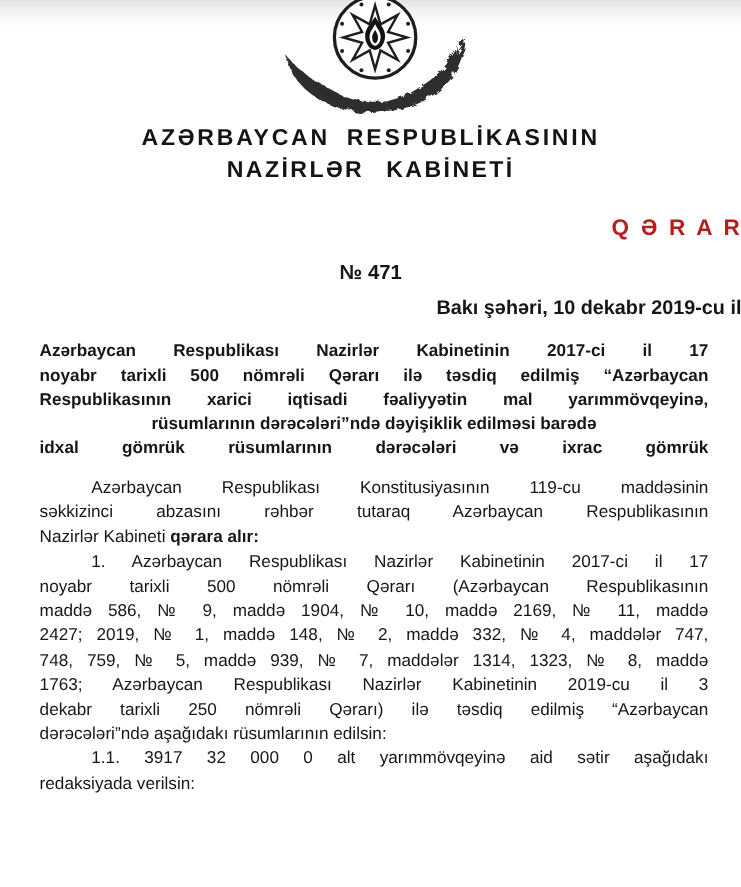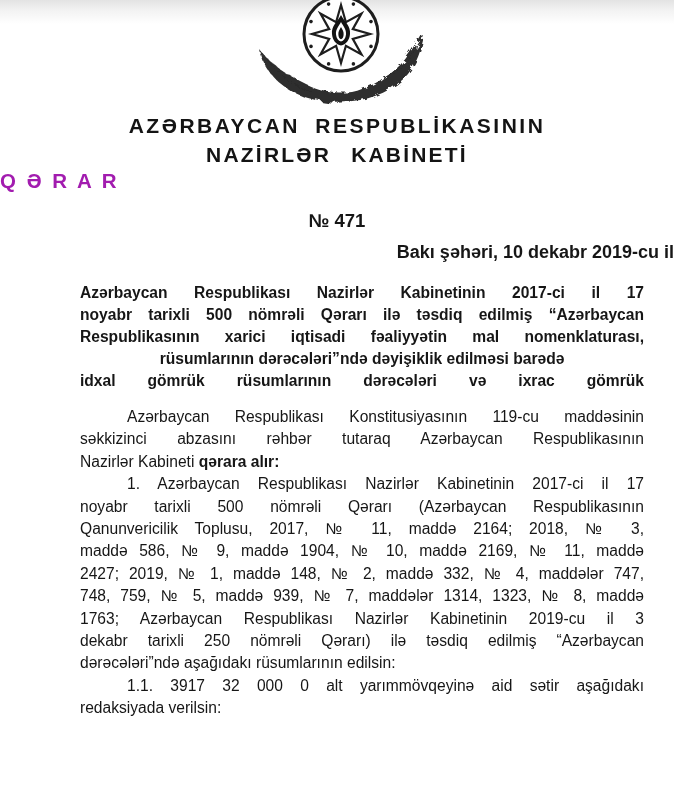--- a/index.html
+++ b/index.html
@@ -12,30 +12,30 @@
 
   .emblem-wrap { position:relative; z-index:1; width:170px; height:104px; margin:0 auto;
                  transform:translateX(4px); overflow:hidden; }
   .emblem-wrap svg { display:block; }
 
   .org { position:relative; z-index:1; margin-top:7px; text-align:center; font-weight:bold;
          font-size:21px; line-height:29px; color:#141414; }
   .org-l1 { letter-spacing:2.5px; word-spacing:7px; }
   .org-l2 { letter-spacing:2.2px; word-spacing:12px; }
 
-  .doc-type   { text-align:left; font-weight:bold; font-size:20.5px;
-                letter-spacing:1.5px; word-spacing:2px; color:#a21caf; }
+  .doc-type   { margin-top:27px; text-align:right; font-weight:bold; font-size:20.5px;
+                letter-spacing:1.5px; word-spacing:2px; color:#b91c1c; }
   .doc-number { margin-top:17px; text-align:center; font-weight:bold; font-size:18.5px; }
   .place-date { margin-top:10px; text-align:right; font-weight:bold; font-size:18px; }
 
   .doc-title { margin:19px 30px 0 36px; font-weight:bold; font-size:15.6px; line-height:22px; }
   .body-text { margin:14px 30px 0 36px; font-size:15.6px; line-height:22.4px; }
   .para { margin:0; }
 
-  .jline { text-align:justify; text-align-last:justify;margin-left:44px; }
+  .jline { text-align:justify; text-align-last:justify; }
   .jline.ind { text-indent:47px; }
   .jline.last-left   { text-align-last:left; }
   .jline.last-center { text-align-last:center; }
   .jline b { font-weight:bold; }
 </style>
 </head>
 <body>
 
 <div class="page">
 
@@ -83,35 +83,34 @@
     <div class="org-l2">NAZİRLƏR KABİNETİ</div>
   </div>
 
   <div class="doc-type">Q Ə R A R</div>
   <div class="doc-number">№ 471</div>
   <div class="place-date">Bakı şəhəri, 10 dekabr 2019-cu il</div>
 
   <div class="doc-title">
       <div class="jline">Azərbaycan Respublikası Nazirlər Kabinetinin 2017-ci il 17</div>
       <div class="jline">noyabr tarixli 500 nömrəli Qərarı ilə təsdiq edilmiş “Azərbaycan</div>
-      <div class="jline">Respublikasının xarici iqtisadi fəaliyyətin mal nomenklaturası,</div>
+      <div class="jline">Respublikasının xarici iqtisadi fəaliyyətin mal yarımmövqeyinə,</div>
       <div class="jline last-center">rüsumlarının dərəcələri”ndə dəyişiklik edilməsi barədə</div>
       <div class="jline">idxal gömrük rüsumlarının dərəcələri və ixrac gömrük</div>
     </div>
 
   <div class="body-text">
     <div class="para">
         <div class="jline ind">Azərbaycan Respublikası Konstitusiyasının 119-cu maddəsinin</div>
         <div class="jline">səkkizinci abzasını rəhbər tutaraq Azərbaycan Respublikasının</div>
         <div class="jline last-left"><span>Nazirlər Kabineti </span><b>qərara alır:</b></div>
       </div>
     <div class="para">
         <div class="jline ind">1. Azərbaycan Respublikası Nazirlər Kabinetinin 2017-ci il 17</div>
         <div class="jline">noyabr tarixli 500 nömrəli Qərarı (Azərbaycan Respublikasının</div>
-        <div class="jline">Qanunvericilik Toplusu, 2017, № 11, maddə 2164; 2018, № 3,</div>
         <div class="jline">maddə 586, № 9, maddə 1904, № 10, maddə 2169, № 11, maddə</div>
         <div class="jline">2427; 2019, № 1, maddə 148, № 2, maddə 332, № 4, maddələr 747,</div>
         <div class="jline">748, 759, № 5, maddə 939, № 7, maddələr 1314, 1323, № 8, maddə</div>
         <div class="jline">1763; Azərbaycan Respublikası Nazirlər Kabinetinin 2019-cu il 3</div>
         <div class="jline">dekabr tarixli 250 nömrəli Qərarı) ilə təsdiq edilmiş “Azərbaycan</div>
         <div class="jline last-left">dərəcələri”ndə aşağıdakı rüsumlarının edilsin:</div>
       </div>
     <div class="para">
         <div class="jline ind">1.1. 3917 32 000 0 alt yarımmövqeyinə aid sətir aşağıdakı</div>
         <div class="jline last-left">redaksiyada verilsin:</div>

